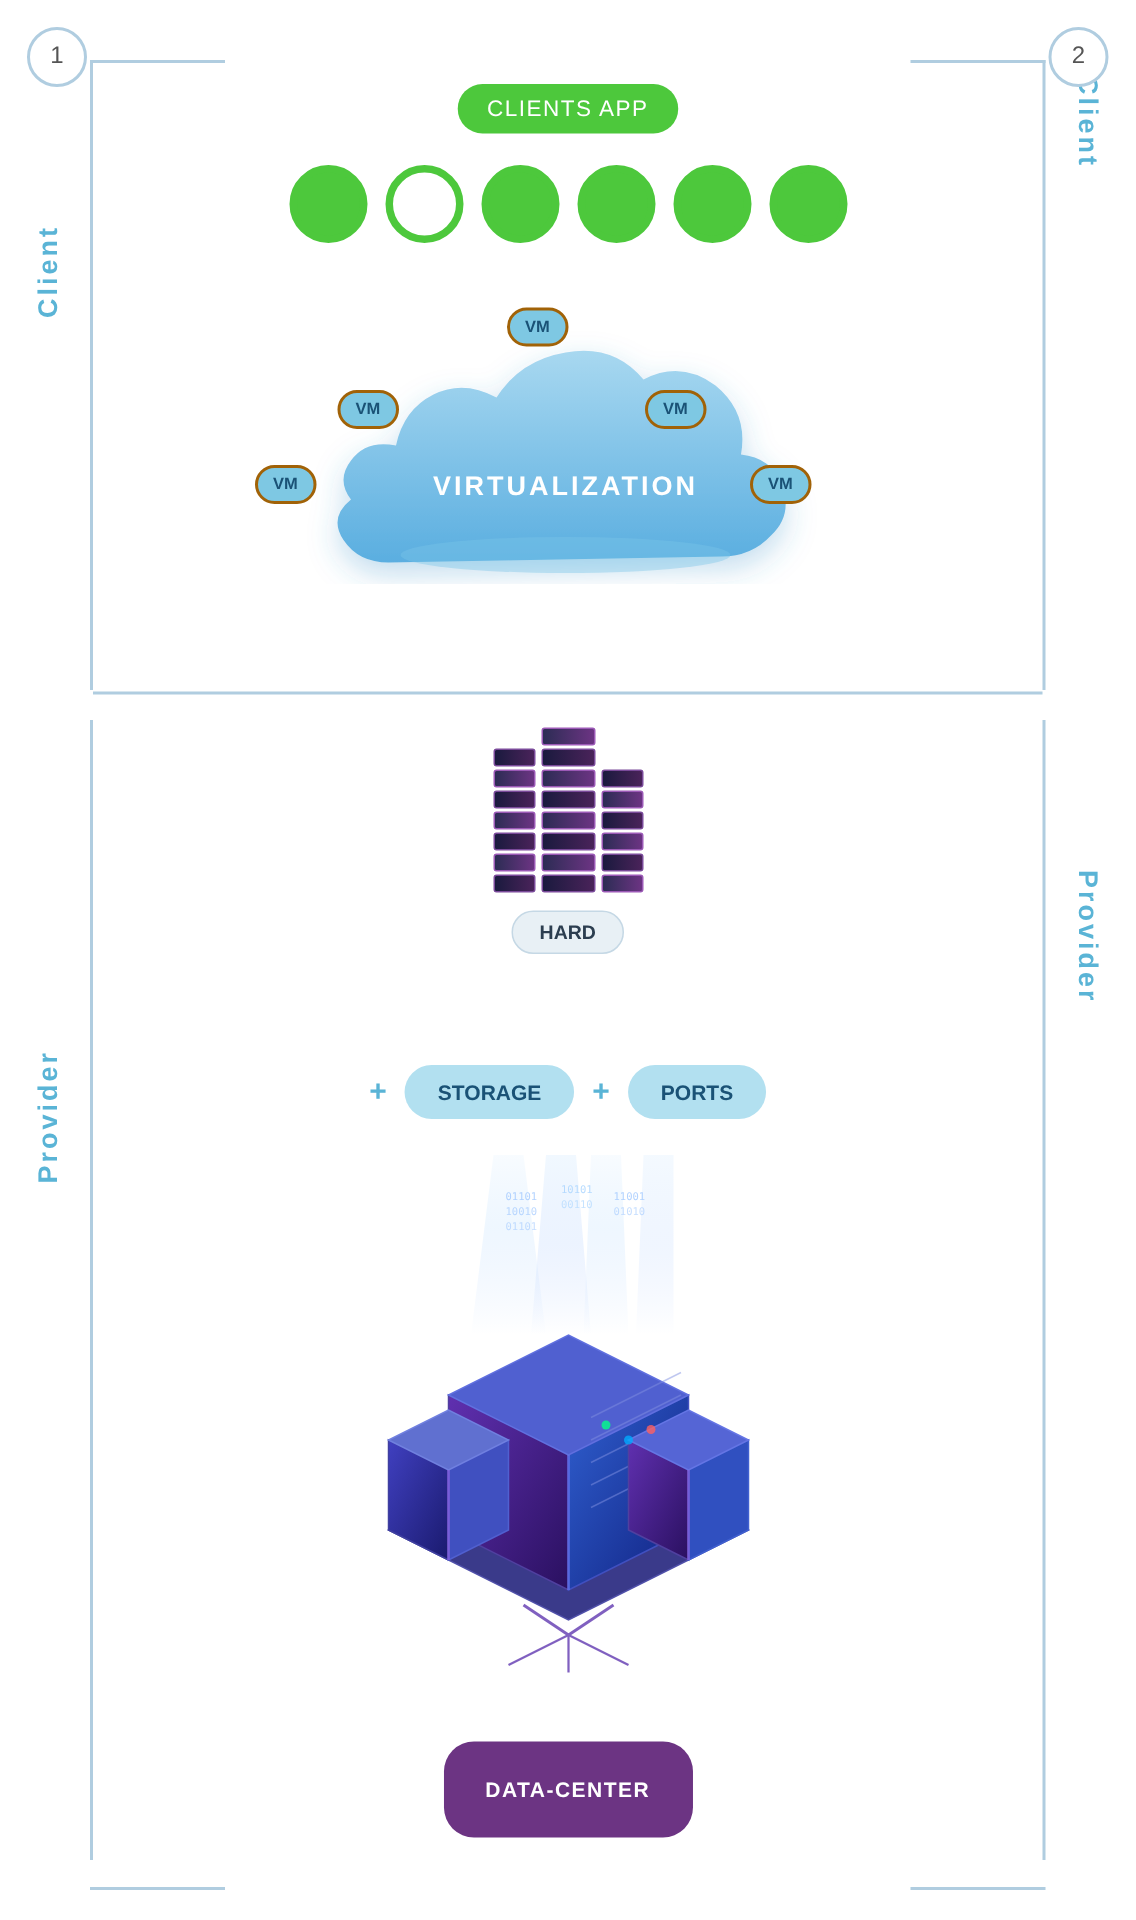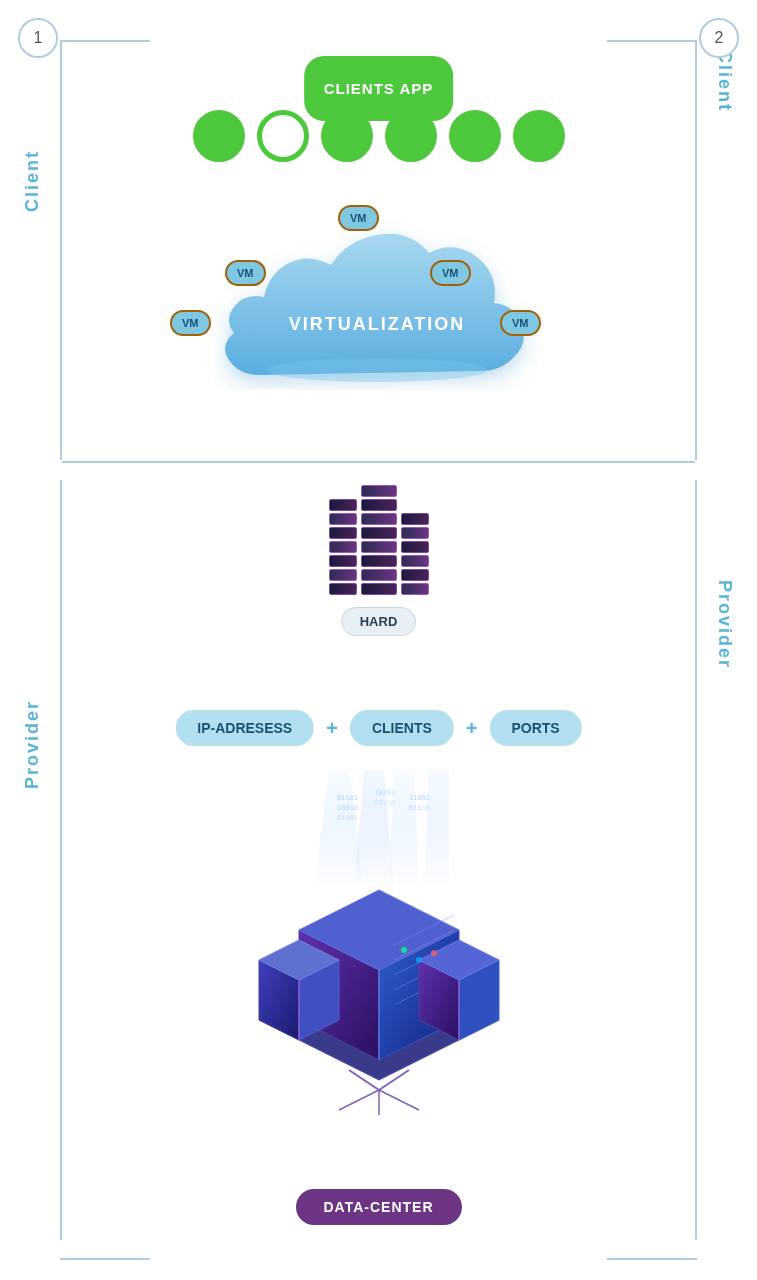--- a/index.html
+++ b/index.html
@@ -142,23 +142,23 @@
 
     
     .clients-app-badge {
       position: absolute;
       top: 56px;
       left: 50%;
       transform: translateX(-50%);
       background: #4dc83c;
       color: white;
       font-size: 15px;
-      font-weight: 700;
+      font-weight: 400;
       letter-spacing: 1px;
-      padding: 24px 20px;
+      padding: 8px 20px;
       border-radius: 20px;
       text-align: right;
     }
 
     
     .circles-row {
       position: absolute;
       top: 110px;
       left: 50%;
       transform: translateX(-50%);
@@ -239,21 +239,21 @@
 
     .datacenter-badge {
       position: absolute;
       bottom: 55px;
       left: 50%;
       transform: translateX(-50%);
       background: #6c3483;
       color: white;
       font-size: 14px;
       font-weight: 700;
-      padding: 10px 28px;
+      padding: 24px 28px;
       border-radius: 20px;
       letter-spacing: 1px;
       white-space: nowrap;
     }
   </style>
 </head>
 <body>
 
 <div class="corner-circle" id="corner-tl">
   <span>1</span>
@@ -351,23 +351,22 @@
         <div style="height:12px; background:linear-gradient(to right,#1a1a3e,#4a235a); border-radius:2px; border:1px solid #7a4a9a;"></div>
         <div style="height:12px; background:linear-gradient(to right,#2c2c54,#6c3483); border-radius:2px; border:1px solid #9b59b6;"></div>
       </div>
     </div>
     <div class="infra-badge">HARD</div>
   </div>
 
 </div>
 
 <div class="pills-row">
-  <div class="pill-badge">IP-ADRESESS</div>
   <span class="plus-sign">+</span>
-  <div class="pill-badge">CLIENTS</div>
+  <div class="pill-badge">STORAGE</div>
   <span class="plus-sign">+</span>
   <div class="pill-badge">PORTS</div>
 </div>
 
 <svg style="position:absolute; top:770px; left:50%; transform:translateX(-50%); width:340px; height:360px;" viewBox="0 0 340 360" xmlns="http://www.w3.org/2000/svg">
   <defs>
     <linearGradient id="dcGrad1" x1="0%" y1="0%" x2="100%" y2="100%">
       <stop offset="0%" style="stop-color:#4040c0"></stop>
       <stop offset="100%" style="stop-color:#1a1a6e"></stop>
     </linearGradient>

